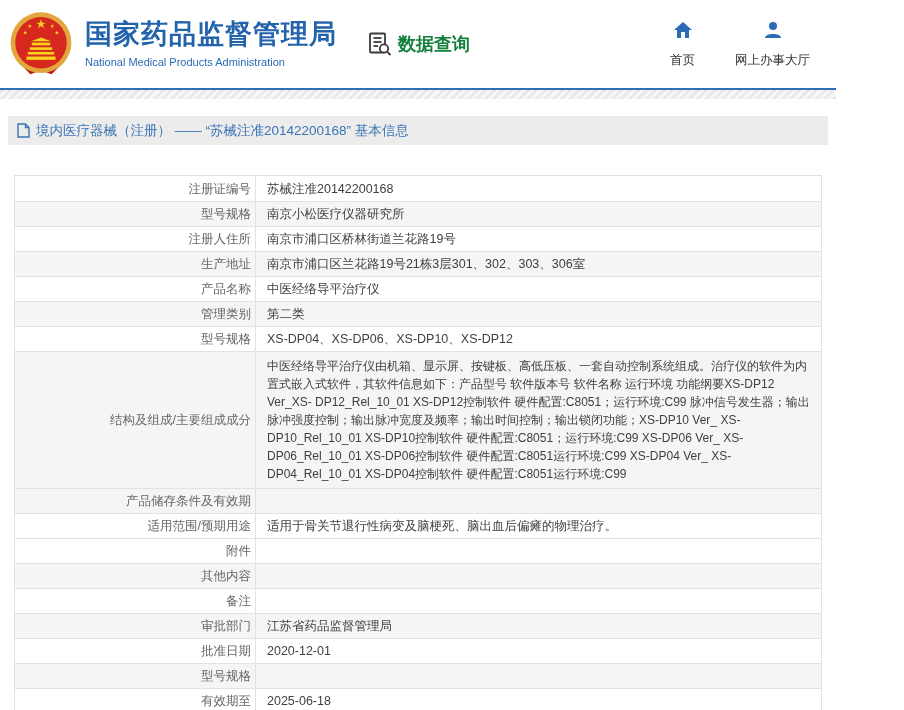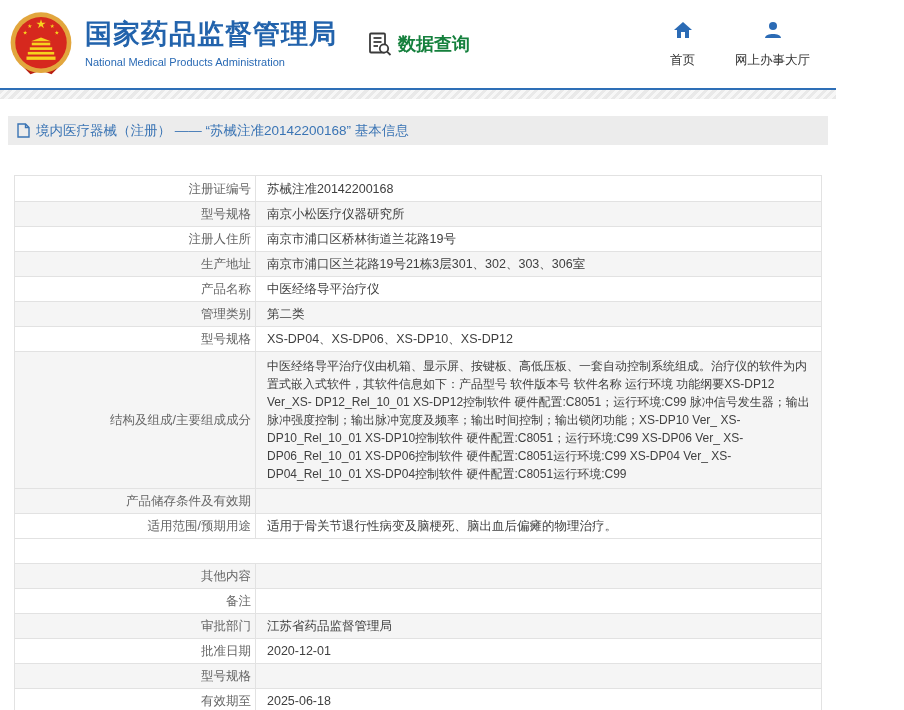--- a/index.html
+++ b/index.html
@@ -164,20 +164,23 @@
           </div>
           <div class="tvalue"></div>
         </div>
         <div class="trow">
           <div class="tlabel">
             <span>适用范围/预期用途</span>
           </div>
           <div class="tvalue">适用于骨关节退行性病变及脑梗死、脑出血后偏瘫的物理治疗。</div>
         </div>
         <div class="trow">
+          <div class="tlabel">
+            <span>附件</span>
+          </div>
           <div class="tvalue"></div>
         </div>
         <div class="trow alt">
           <div class="tlabel">
             <span>其他内容</span>
           </div>
           <div class="tvalue"></div>
         </div>
         <div class="trow">
           <div class="tlabel">

